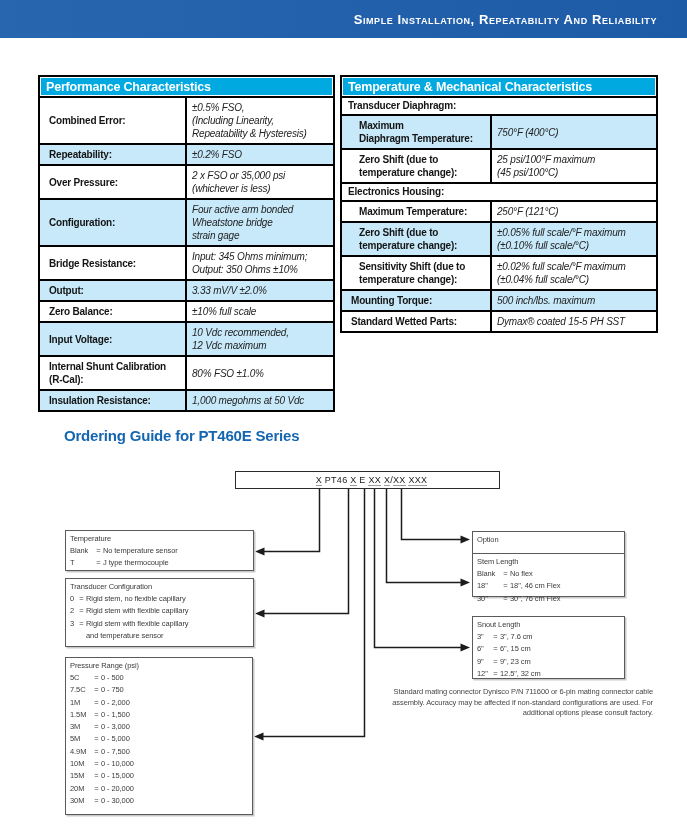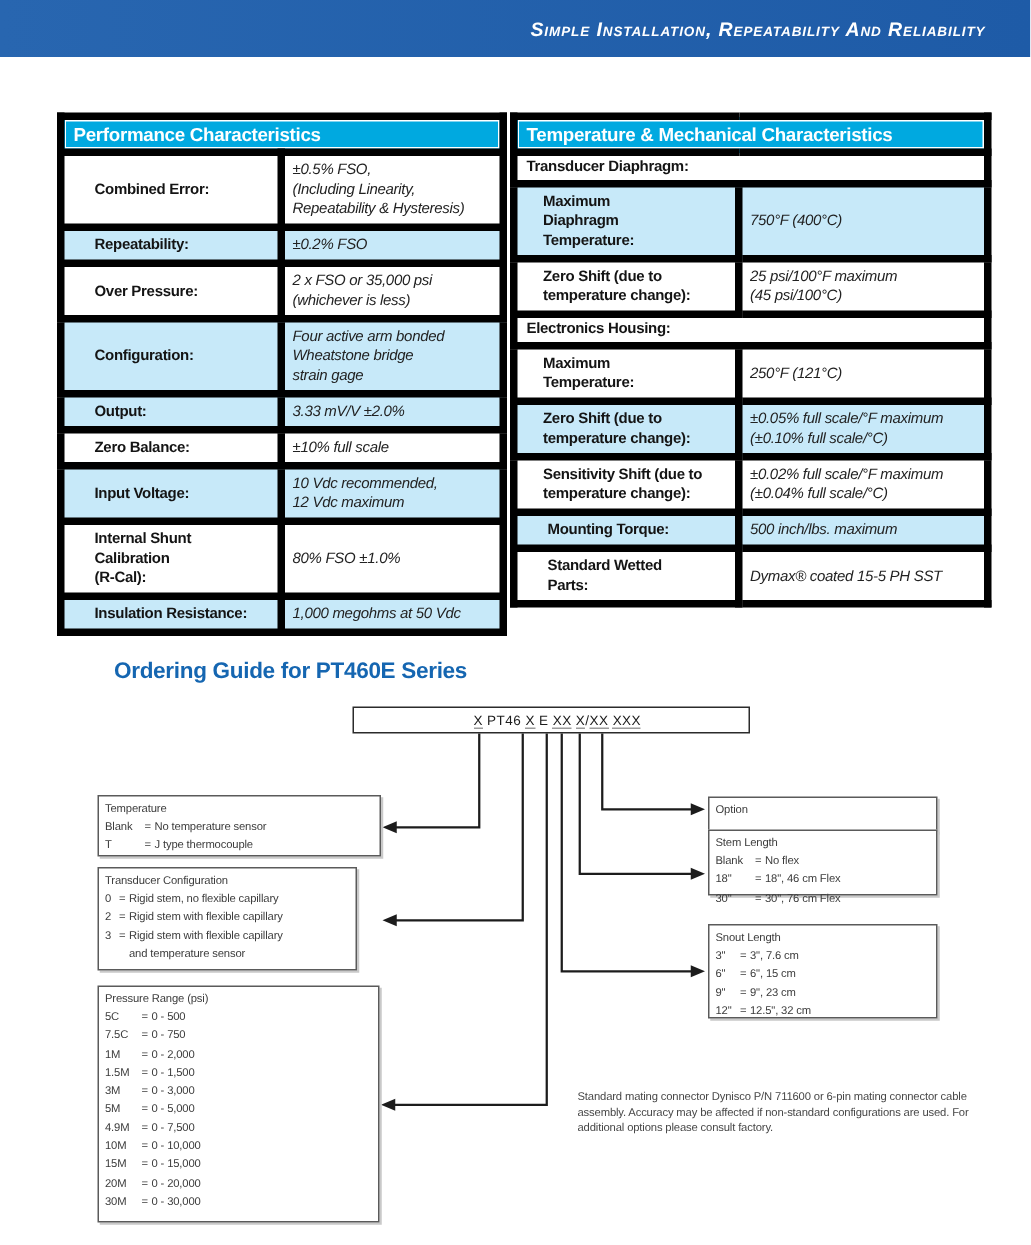--- a/index.html
+++ b/index.html
@@ -10,55 +10,55 @@
   }
 
   
   .banner {
     position:absolute; left:0; top:0; width:687px; height:38px;
     background:linear-gradient(90deg,#2866b0 0%, #1e5ba7 100%);
     display:flex; align-items:center; justify-content:flex-end;
     padding-right:30px; box-sizing:border-box;
   }
   .banner .tagline {
-    color:#ffffff; font-style:italic; font-variant:small-caps;
+    color:#ffffff; font-variant:small-caps;
     font-weight:600; font-size:13px; letter-spacing:0.6px;
   }
 
   
   table.spec {
     position:absolute; border-collapse:collapse; table-layout:fixed;
     background:#ffffff; border:2px solid #1f1f1f;
   }
-  table.spec td, table.spec th { border:5px solid #000000; vertical-align:middle; }
+  table.spec td, table.spec th { border:2px solid #000000; vertical-align:middle; }
   table.spec th.ttl {
     background:#00a9e0; color:#ffffff; text-align:left;
     font-size:12.5px; font-weight:bold; padding:2px 6px; height:15px;
     box-shadow:inset 0 0 0 1px #ffffff; letter-spacing:-0.2px;
   }
   table.spec td.lab {
     font-weight:bold; color:#141414; font-size:10px; line-height:13px;
-    padding:3px 20px; white-space:pre-line; letter-spacing:-0.2px;
+    padding:3px 9px; white-space:pre-line; letter-spacing:-0.2px;
   }
   table.spec td.lab.indent { padding-left:17px; }
   table.spec td.val {
     font-size:10px; color:#222; line-height:13px; padding:3px 5px;
     white-space:pre-line; letter-spacing:-0.2px;font-style:italic;
   }
   table.spec td.section {
     font-weight:bold; color:#141414; font-size:10px; line-height:12px;
     padding:2px 6px; letter-spacing:-0.2px;
   }
   table.spec tr.shaded td { background:#c7e9f9; }
   #perf-table { left:38px; top:75px; width:295px; }
   #temp-table { left:340px; top:75px; width:316px; }
 
   
   .ordering-title {
-    position:absolute; left:64px; top:427px; margin:12px;
+    position:absolute; left:64px; top:427px; margin:0;
     font-size:15px; font-weight:bold; color:#1566b1; letter-spacing:-0.2px;
   }
   .code-box {
     position:absolute; left:235px; top:471px; width:255px; height:16px;
     border:1.5px solid #2b2b2b; box-sizing:content-box; background:#fff;
     display:flex; align-items:center; justify-content:center;
     font-size:9px; color:#1c1c1c; letter-spacing:0.3px; padding-left:8px;
   }
   .code-box span { white-space:pre; line-height:10px; }
   .code-box span.u { border-bottom:1.5px solid #9b9b9b; }
@@ -69,33 +69,33 @@
     padding:2px 4px; box-sizing:border-box;
     font-size:7.5px; color:#3c3c3c; letter-spacing:-0.1px;
   }
   .obox .t { line-height:12px; }
   .obox .line { display:flex; line-height:12.3px; }
   .obox .eq { width:9px; text-align:center; flex:none; }
   .obox .d { flex:1; }
   .obox .c { flex:none; }
   #box-temperature   { left:65px;  top:530px; width:189px; height:41px; }
   #box-temperature .c { width:24px; }
-  #box-config        { left:65px;  top:578px; width:173px; height:69px; }
+  #box-config        { left:65px;  top:578px; width:189px; height:69px; }
   #box-config .c { width:7px; }
   #box-pressure      { left:65px;  top:657px; width:188px; height:158px; }
   #box-pressure .c { width:22px; }
   #box-option        { left:472px; top:531px; width:153px; height:24px; }
   #box-stem          { left:472px; top:553px; width:153px; height:44px; }
   #box-stem .c { width:24px; }
   #box-snout         { left:472px; top:616px; width:153px; height:63px; }
   #box-snout .c { width:14px; }
 
   .note {
-    position:absolute; left:385px; top:726px; width:268px;
-    font-size:7.5px; line-height:10.5px; color:#474747; text-align:left;
+    position:absolute; left:385px; top:687px; width:268px;
+    font-size:7.5px; line-height:10.5px; color:#474747; text-align:right;
     letter-spacing:-0.1px;
   }
 
   svg.connectors { position:absolute; left:0; top:0; pointer-events:none; }
 </style>
 </head>
 <body>
 
 <div class="page">
 
@@ -127,20 +127,25 @@
         <tr>
           <td class="lab">Over Pressure:</td>
           <td class="val">2 x FSO or 35,000 psi
 (whichever is less)</td>
         </tr>
         <tr class="shaded">
           <td class="lab">Configuration:</td>
           <td class="val">Four active arm bonded
 Wheatstone bridge
 strain gage</td>
+        </tr>
+        <tr>
+          <td class="lab">Bridge Resistance:</td>
+          <td class="val">Input: 345 Ohms minimum;
+Output: 350 Ohms ±10%</td>
         </tr>
         <tr class="shaded">
           <td class="lab">Output:</td>
           <td class="val">3.33 mV/V ±2.0%</td>
         </tr>
         <tr>
           <td class="lab">Zero Balance:</td>
           <td class="val">±10% full scale</td>
         </tr>
         <tr class="shaded">

